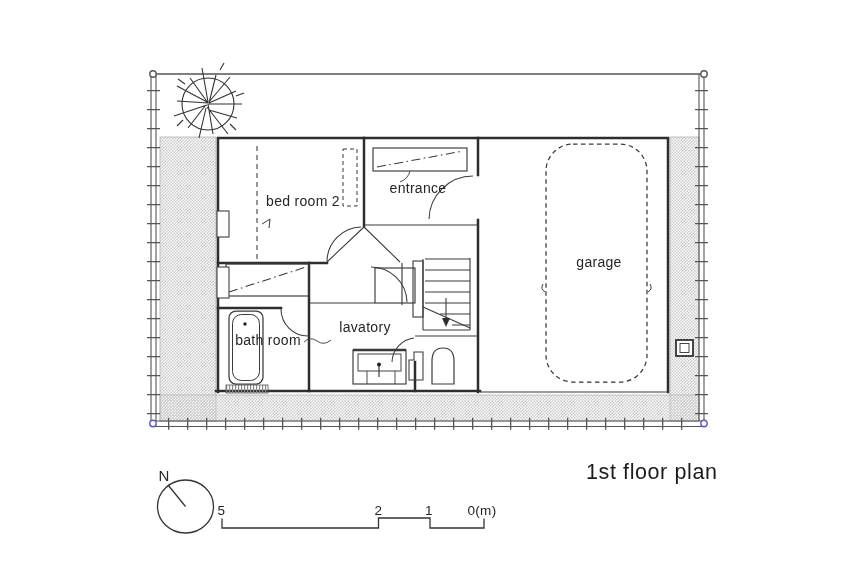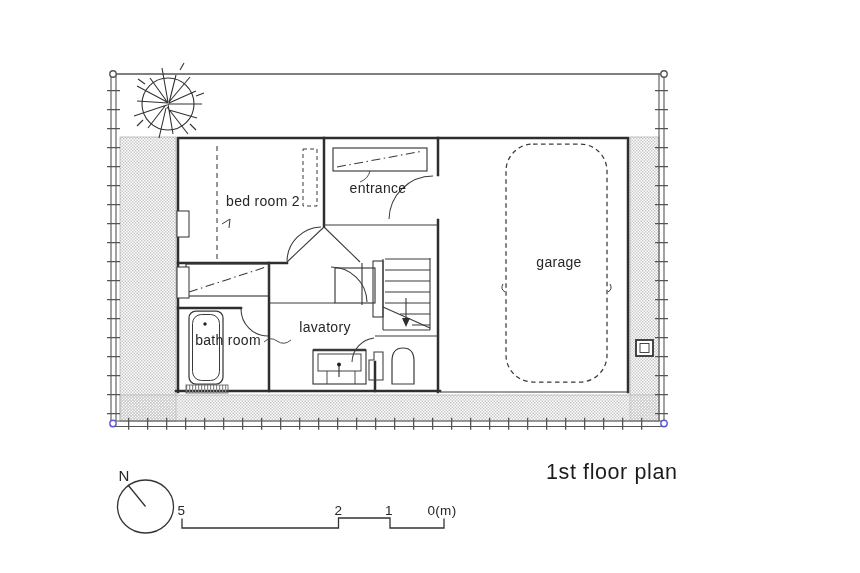--- a/index.html
+++ b/index.html
@@ -1,17 +1,17 @@
 <!DOCTYPE html>
 <html><head>
 <meta charset="utf-8">
 <style>
   html,body{margin:0;padding:0;background:#ffffff;}
   .canvas{position:relative;width:744px;height:573px;background:#ffffff;overflow:hidden;
-          font-family:"Liberation Sans", sans-serif;}
+          font-family:"Liberation Sans", sans-serif;margin-left:40px;}
   svg text{fill:#262626;letter-spacing:.3px;}
   .room-label{font-size:14px;}
   .scale-num{font-size:13.5px;}
   .north-label{font-size:15px;}
   .plan-title{font-size:21.5px;fill:#1c1c1c;letter-spacing:.6px;}
 </style>
 </head>
 <body>
 
 <div class="canvas">

